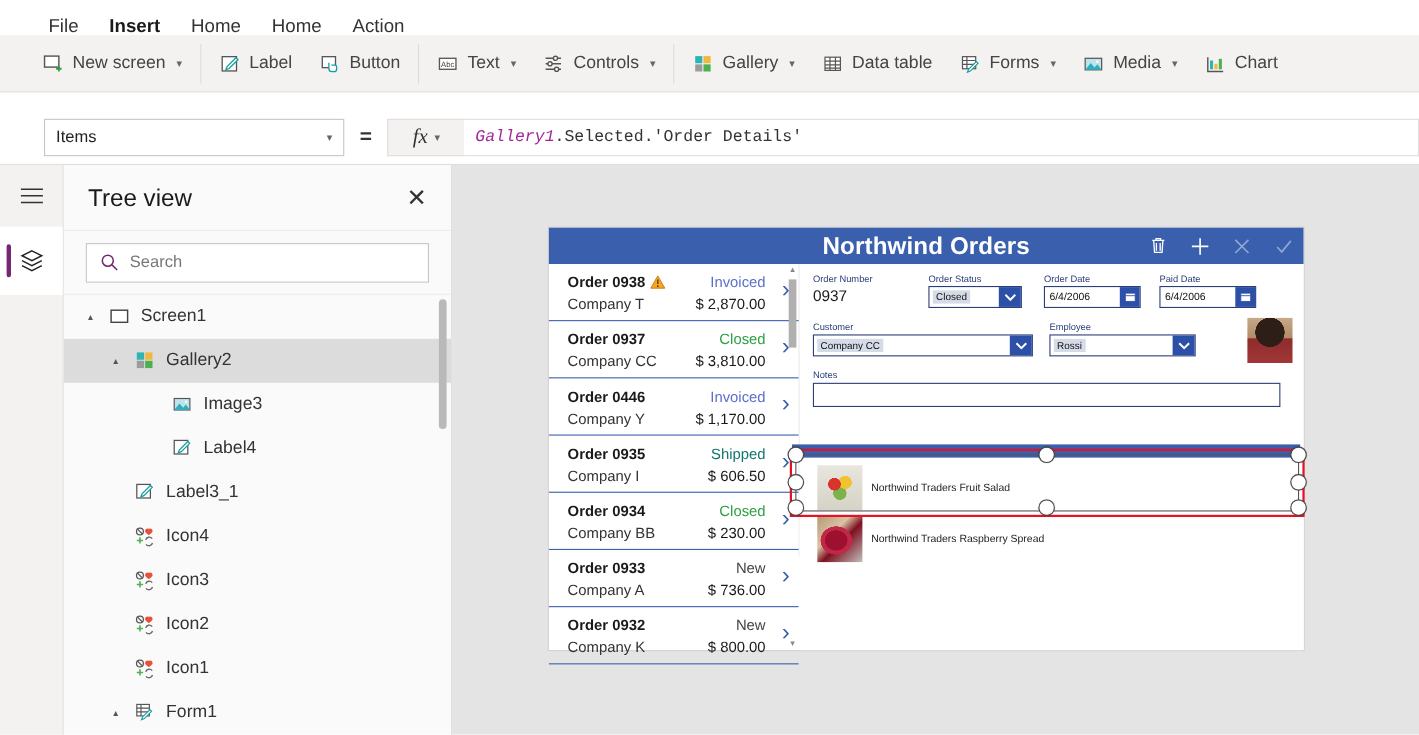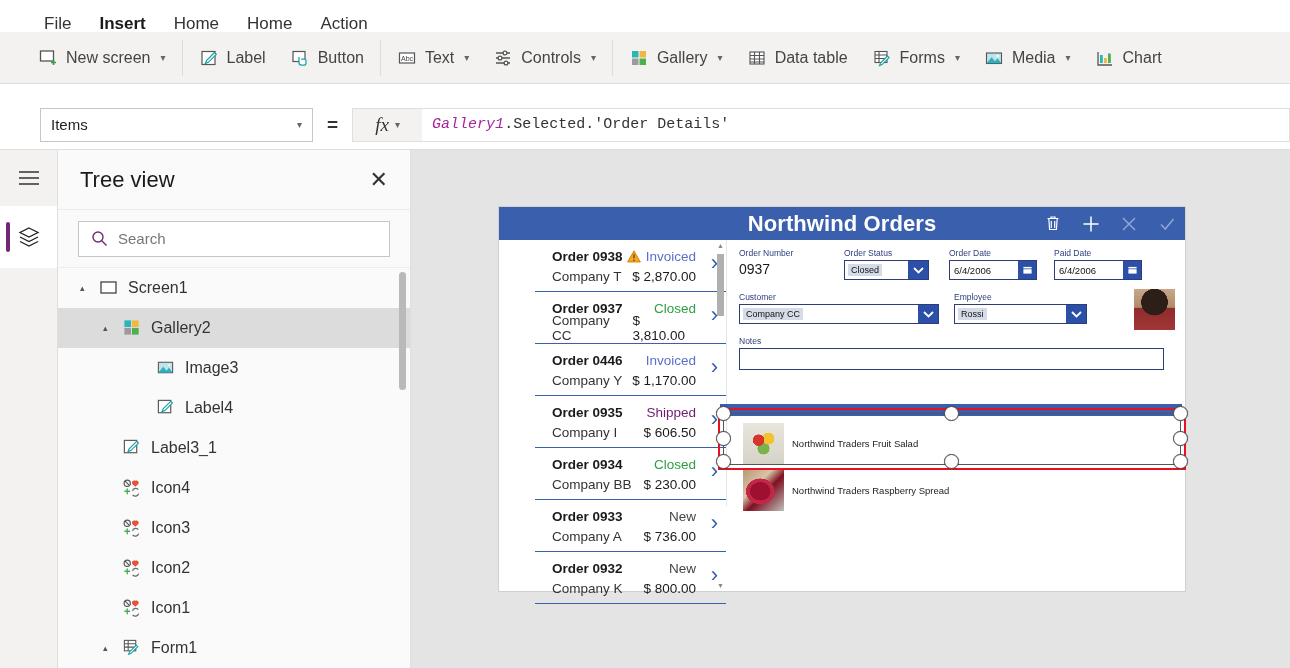--- a/index.html
+++ b/index.html
@@ -131,21 +131,21 @@
   .app-title {
     position:absolute; left:0; right:0; text-align:center;
     font-size:22px; font-weight:bold; color:#fff; letter-spacing:.1px;
   }
   .hdr-icons { position:absolute; right:1px; top:0; height:33px; display:flex; align-items:center; gap:4px; }
   .hdr-ic { width:34px; height:33px; display:flex; align-items:center; justify-content:center; cursor:pointer; }
 
   .app-body { display:flex; height:351px; }
 
   
-  .og { width:228px; height:266px; background:#fff; position:relative; border-right:1px solid #e6e6e6;padding-left:36px; }
+  .og { width:228px; height:266px; background:#fff; position:relative; border-right:1px solid #e6e6e6; }
   .og-row {
     height:52px; position:relative; padding:6px 30px 0 17px;
     border-bottom:1.5px solid #3a5fad;
   }
   .og-l1 { display:flex; justify-content:space-between; align-items:center; height:20px; }
   .og-l2 { display:flex; justify-content:space-between; align-items:center; height:20px; }
   .og-ord { font-size:13.5px; font-weight:bold; color:#1a1a1a; display:flex; align-items:center; gap:4px; }
   .og-status { font-size:13.5px; }
   .og-co { font-size:13.5px; color:#333; }
   .og-amt { font-size:13.5px; color:#1a1a1a; }
@@ -586,21 +586,21 @@
             <div class="og-l2">
               <span class="og-co">Company Y</span>
               <span class="og-amt">$ 1,170.00</span>
             </div>
             <span class="og-chev">›</span>
           </div>
 
           <div class="og-row">
             <div class="og-l1">
               <span class="og-ord">Order 0935</span>
-              <span class="og-status" style="color:#701a75">Shipped</span>
+              <span class="og-status" style="color:#0f766e">Shipped</span>
             </div>
             <div class="og-l2">
               <span class="og-co">Company I</span>
               <span class="og-amt">$ 606.50</span>
             </div>
             <span class="og-chev">›</span>
           </div>
 
           <div class="og-row">
             <div class="og-l1">

